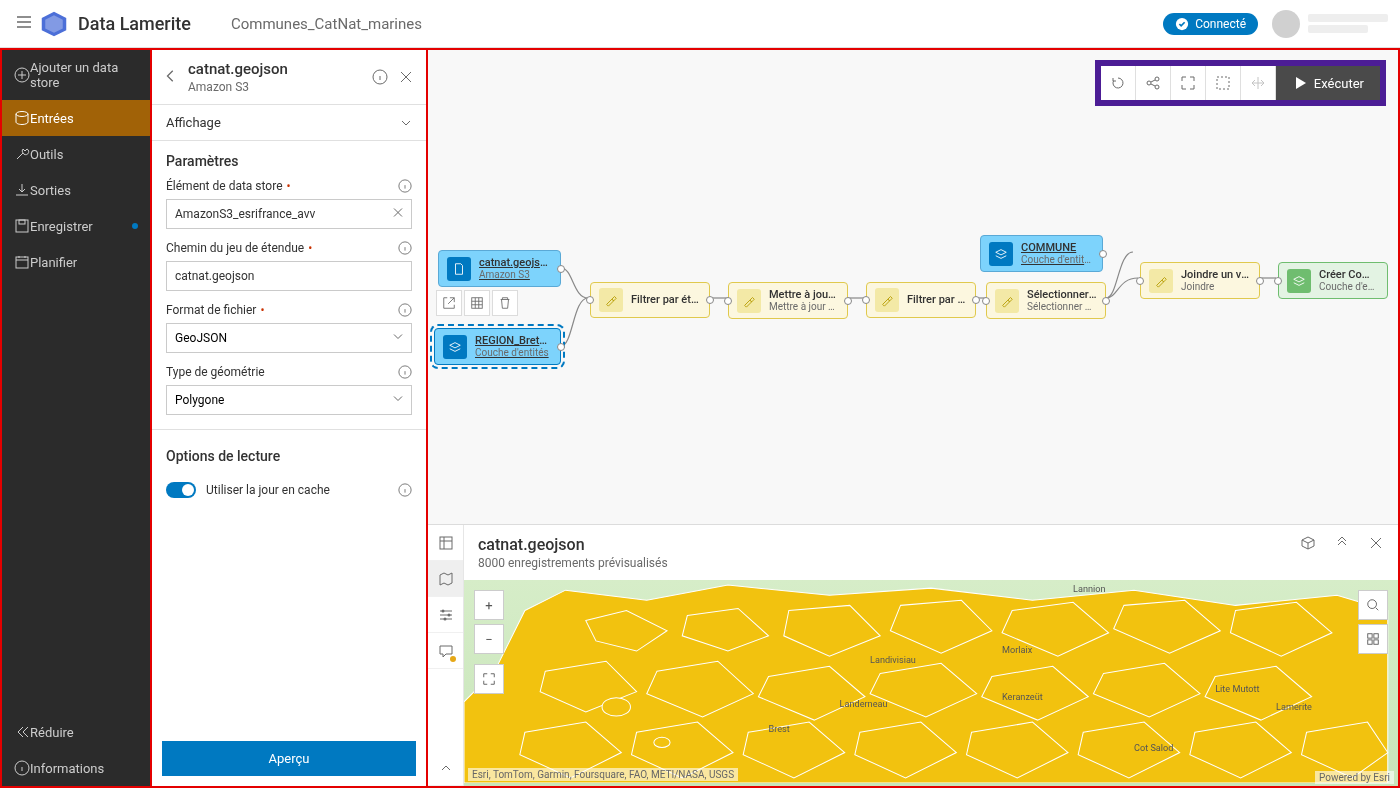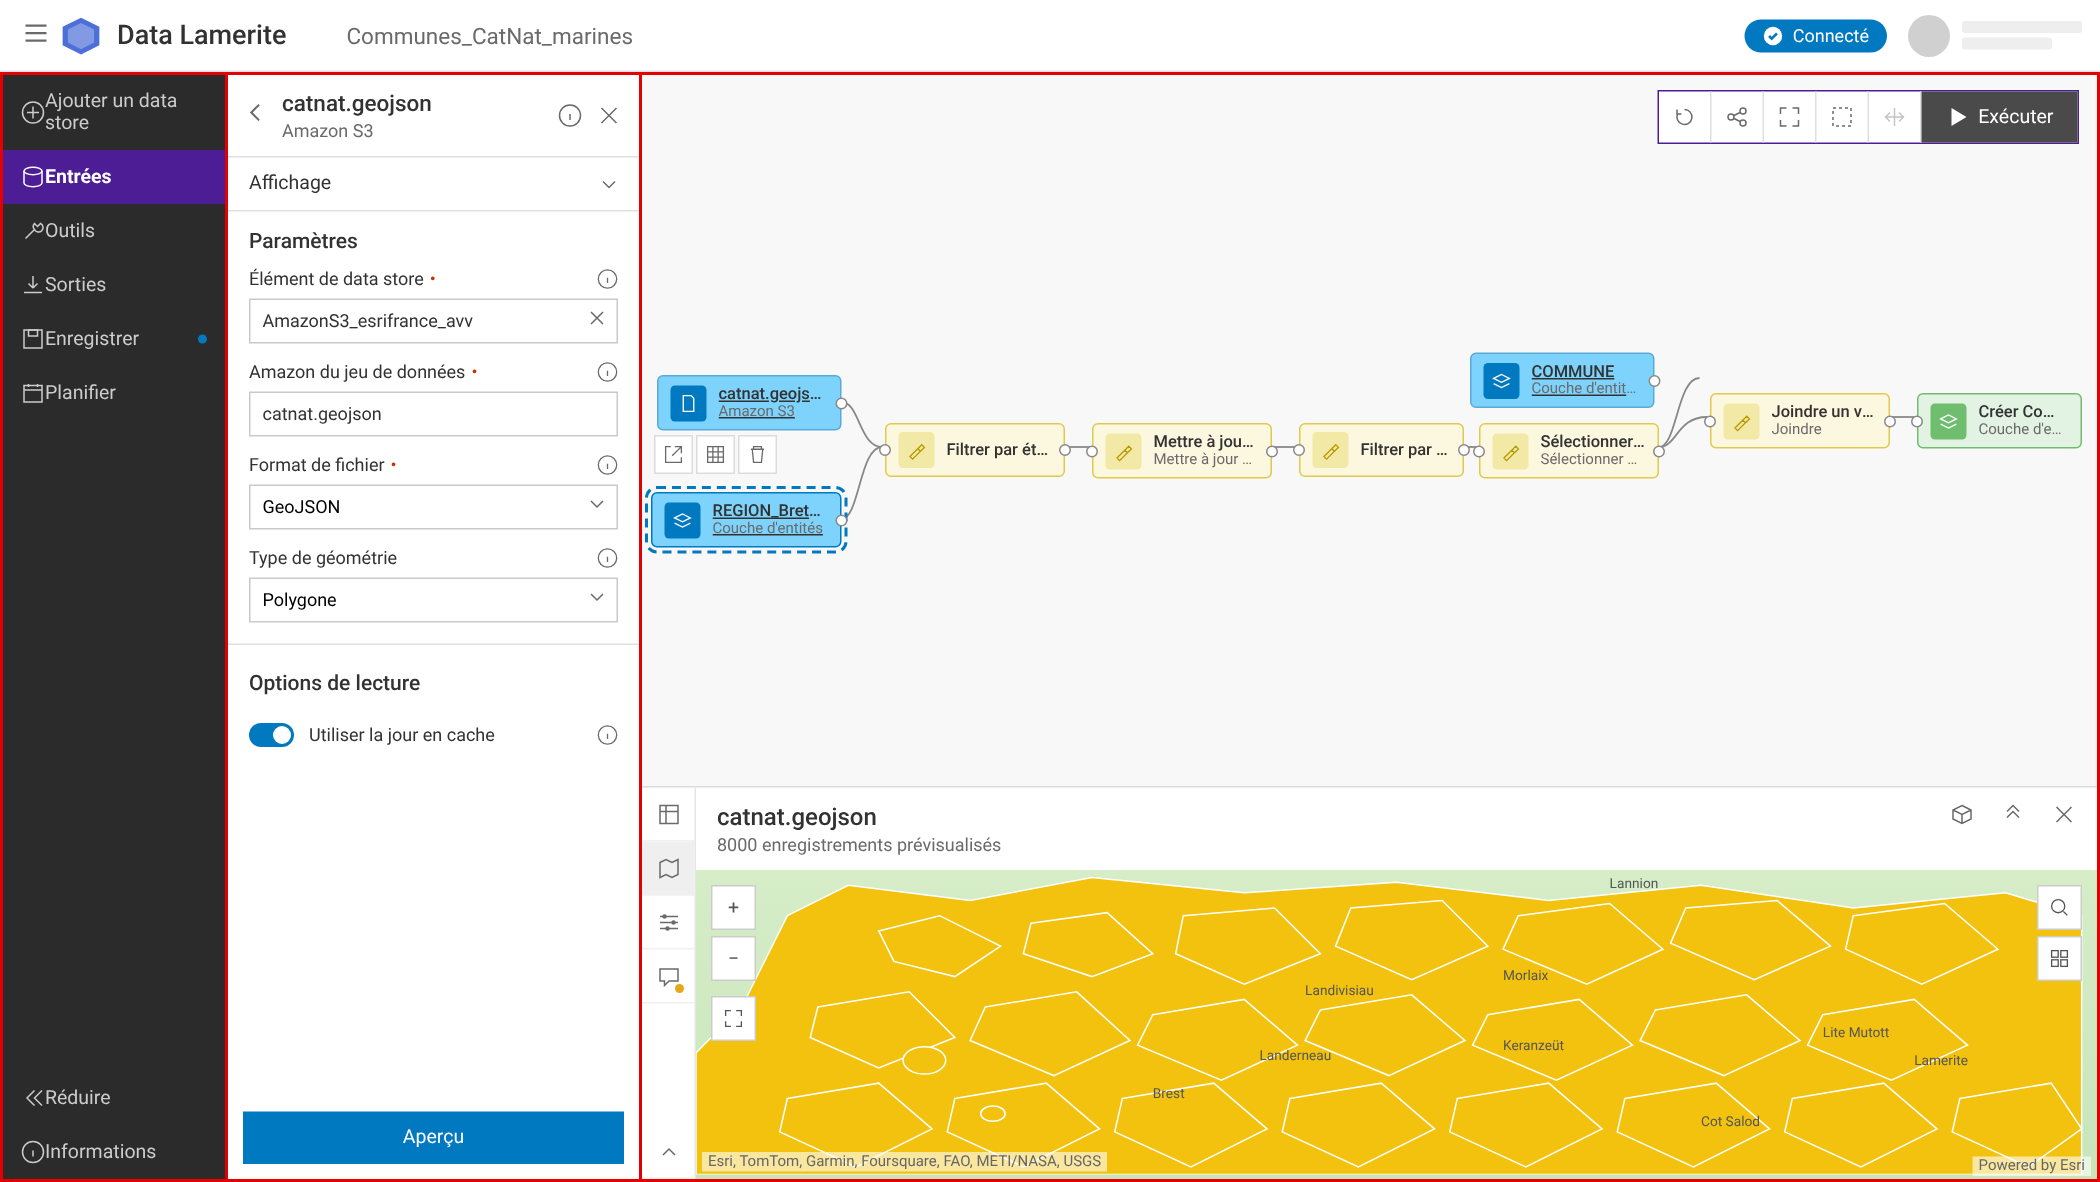--- a/index.html
+++ b/index.html
@@ -20,21 +20,21 @@
 .user-lines { display:flex; flex-direction:column; gap:3px; }
 .user-lines div { width: 80px; height: 8px; background:#eee; border-radius:2px;}
 .user-lines div:last-child { width:60px; }
 
 
 .main { display: flex; height: 740px; border: 2px solid #e40000; }
 
 
 .nav { width: 150px; background: #2b2b2b; color: #ccc; display: flex; flex-direction: column; border-right: 2px solid #e40000; }
 .nav-item { display: flex; align-items: center; gap: 0; padding: 10px 12px; font-size: 13px; cursor: pointer; }
-.nav-item.active { background: #4c1d95; color: #fff; font-weight: 700; }
+.nav-item.active { background: #a16207; color: #fff; font-weight: 400; }
 .nav-item svg { width: 16px; height: 16px; flex-shrink: 0; }
 .nav-dot { width: 6px; height: 6px; border-radius: 50%; background: #0079c1; margin-left: auto; }
 .nav-spacer { flex: 1; }
 
 
 .panel { width: 276px; background: #fff; display: flex; flex-direction: column; border-right: 2px solid #e40000; }
 .panel-header { display: flex; align-items: center; padding: 10px 12px; border-bottom: 1px solid #e0e0e0; }
 .panel-back { width: 16px; cursor: pointer; color: #6a6a6a; }
 .panel-title-block { flex: 1; margin-left: 8px; }
 .panel-title { font-size: 15px; font-weight: 500; }
@@ -63,21 +63,21 @@
 .toggle { width: 30px; height: 16px; background: #0079c1; border-radius: 8px; position: relative; cursor: pointer; }
 .toggle::after { content: ''; position: absolute; width: 12px; height: 12px; background: #fff; border-radius: 50%; top: 2px; right: 2px; }
 .toggle-label { font-size: 12px; flex: 1; }
 
 .panel-footer { margin-top: auto; padding: 10px; }
 .preview-btn { width: 100%; background: #0079c1; color: #fff; border: none; padding: 10px; font-size: 13px; cursor: pointer; }
 
 
 .canvas-wrap { flex: 1; display: flex; flex-direction: column; position: relative; background: #f8f8f8; }
 .canvas { flex: 1; position: relative; overflow: hidden; }
-.canvas-toolbar { position: absolute; top: 10px; right: 12px; display: flex; background: #fff; border: 1px solid #4c1d95; z-index: 5; }
+.canvas-toolbar { position: absolute; top: 10px; right: 12px; display: flex; background: #fff; border: 6px solid #4c1d95; z-index: 5; }
 .tb-btn { width: 35px; height: 34px; display: flex; align-items: center; justify-content: center; border-right: 1px solid #dfdfdf; cursor: pointer; color: #6a6a6a; }
 .tb-btn svg { width: 16px; height: 16px; }
 .tb-btn.run { width: auto; padding: 0 16px; background: #4a4a4a; color: #fff; border: none; gap: 6px; }
 .tb-btn.disabled { color: #c4c4c4; }
 
 
 .node { position: absolute; border-radius: 4px; display: flex; align-items: center; padding: 5px 8px; font-size: 11px; gap: 8px; min-width: 110px; }
 .node.source { background: #7dd3fc; border: 1px solid #5aa9d6; text-decoration: underline; }
 .node.source.selected { border: 1.5px solid #0079c1; outline: 2px dashed #0079c1; outline-offset: 2px; }
 .node.tool { background: #fcf7df; border: 1px solid #e0c94d; }
@@ -260,21 +260,21 @@
         <span class="input-clear">
           <svg width="12" height="12" viewBox="0 0 12 12">
               <path d="M2 2l8 8M10 2l-8 8" stroke="#6a6a6a"></path>
             </svg>
         </span>
       </div>
     </div>
 
     <div class="form-group">
       <div class="form-label">
-        <span>Amazon du jeu de données</span>
+        <span>Chemin du jeu de étendue</span>
           <span class="req">•</span>
         <svg class="info-i" viewBox="0 0 16 16">
             <circle cx="8" cy="8" r="7" stroke="#6a6a6a" fill="none"></circle>
             <path d="M8 7v4M8 5v0" stroke="#6a6a6a"></path>
           </svg>
       </div>
       <input class="form-input" value="catnat.geojson" style="">
     </div>
 
     <div class="form-group">

